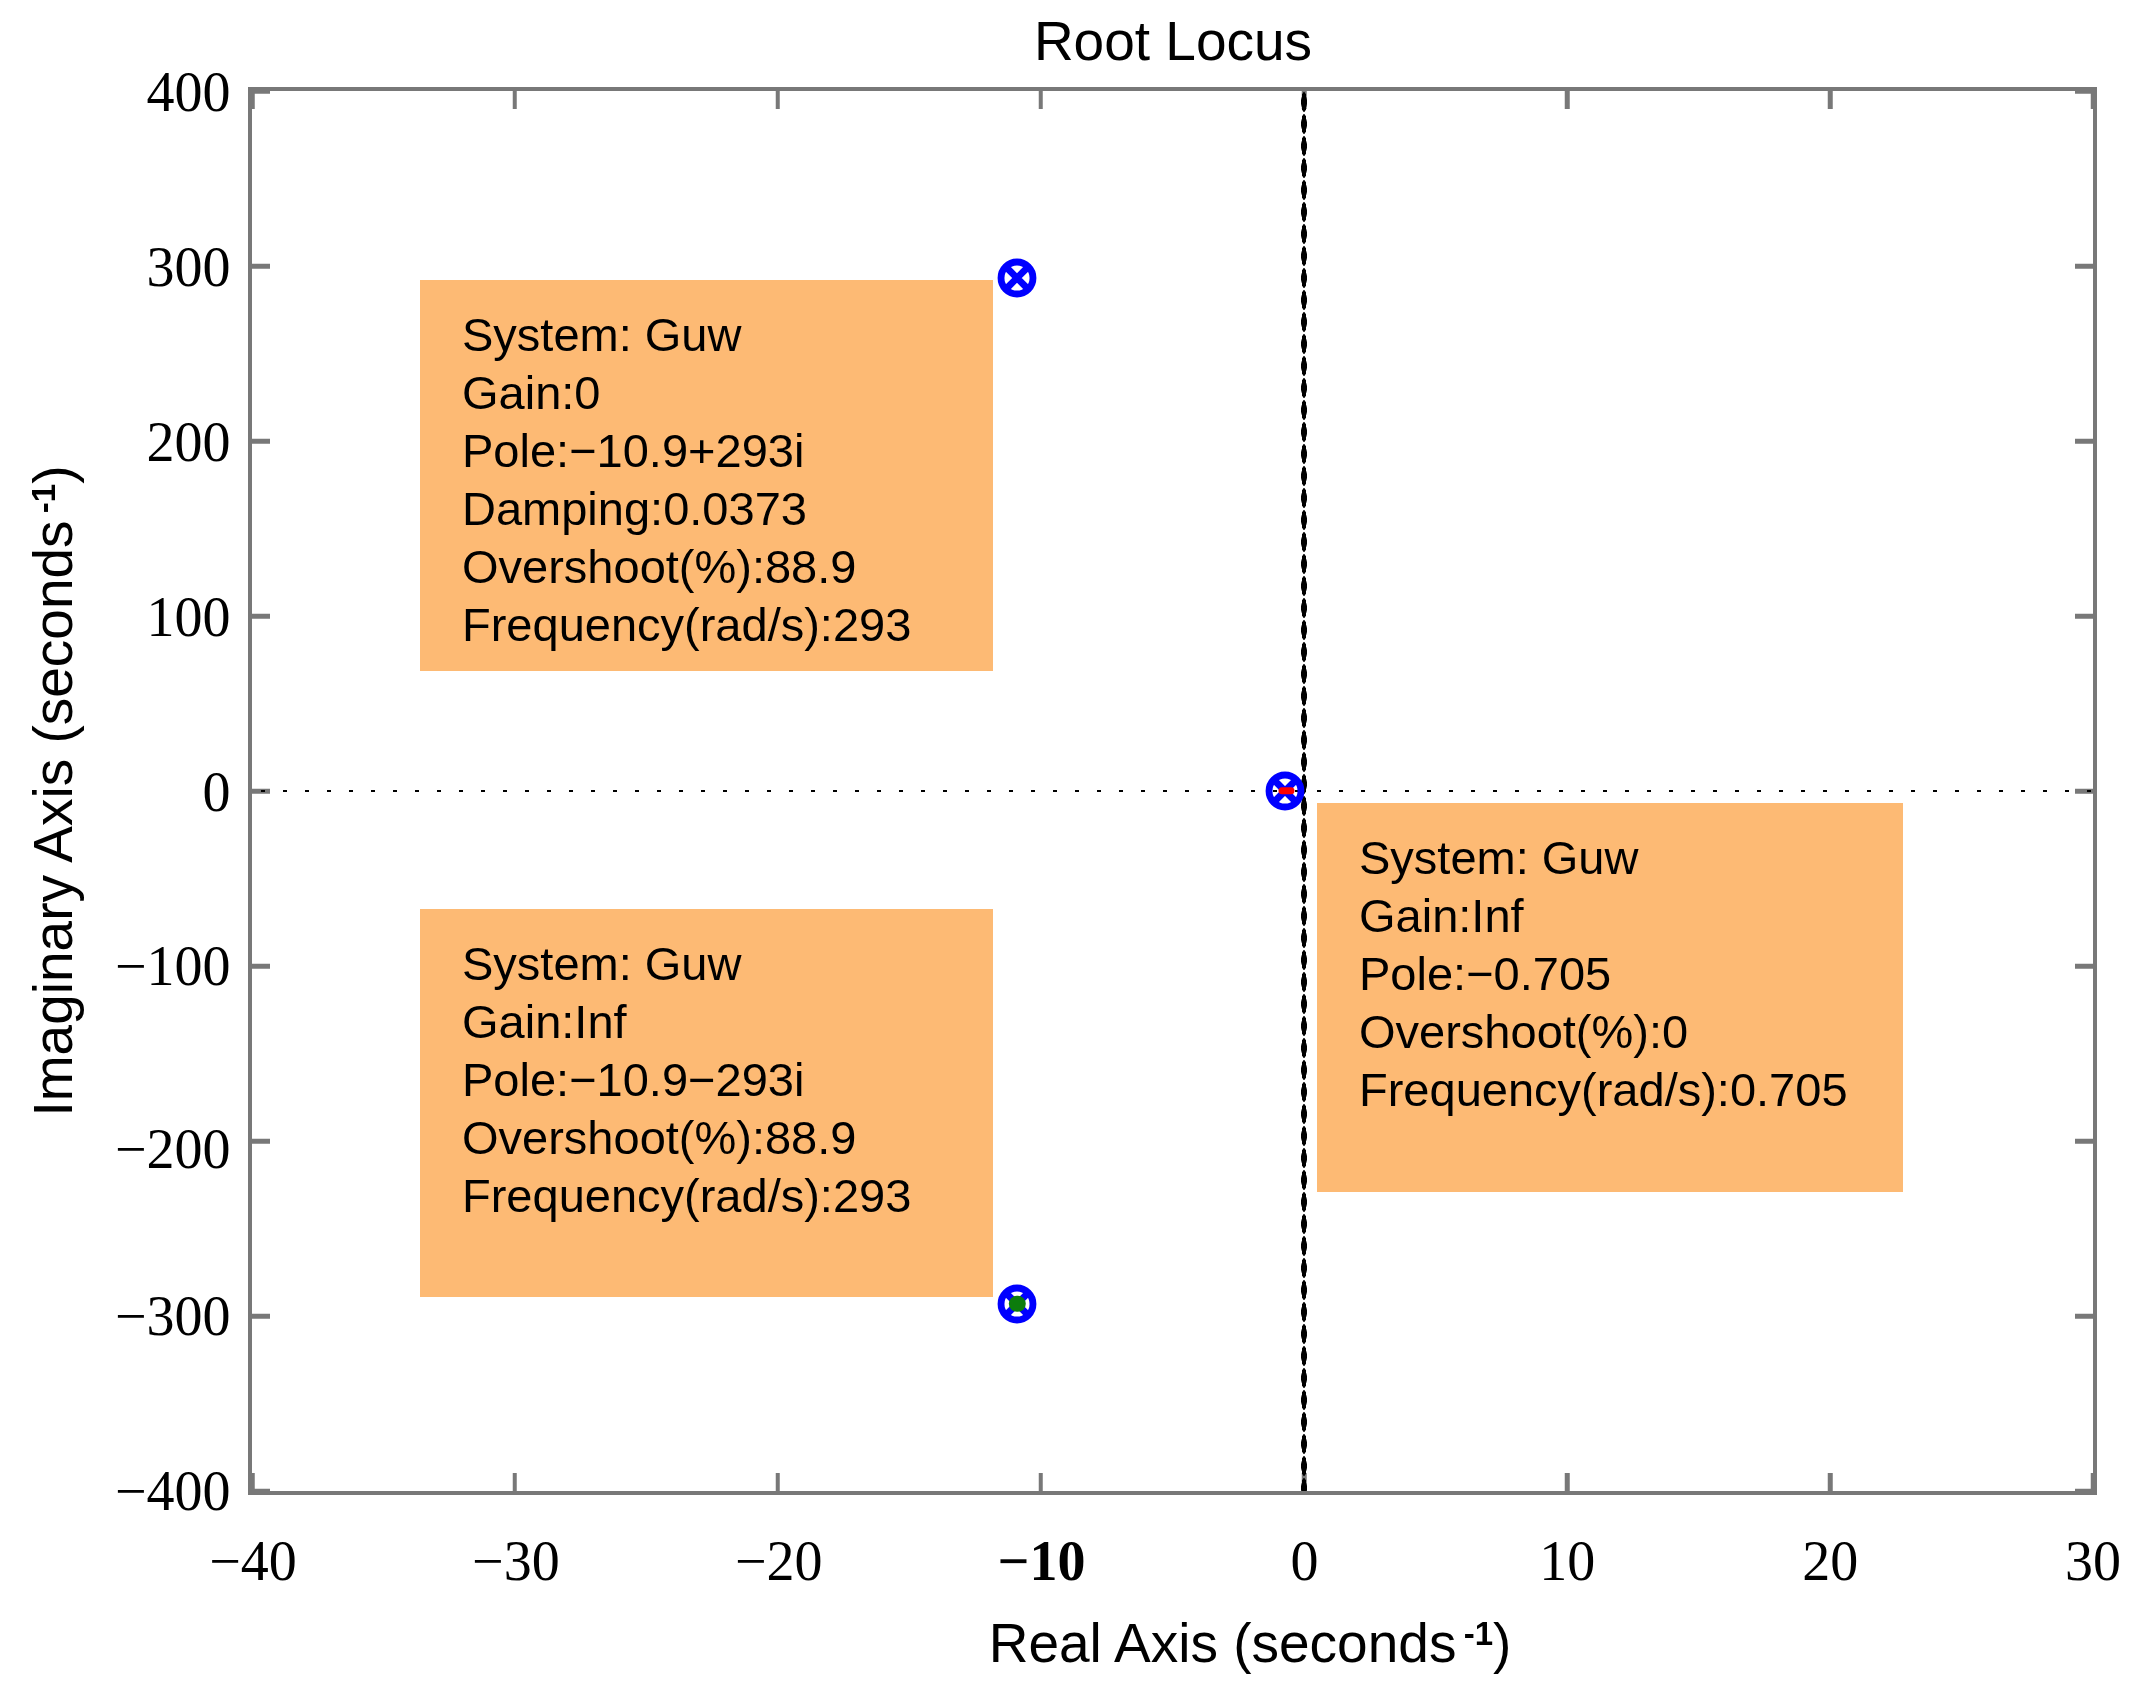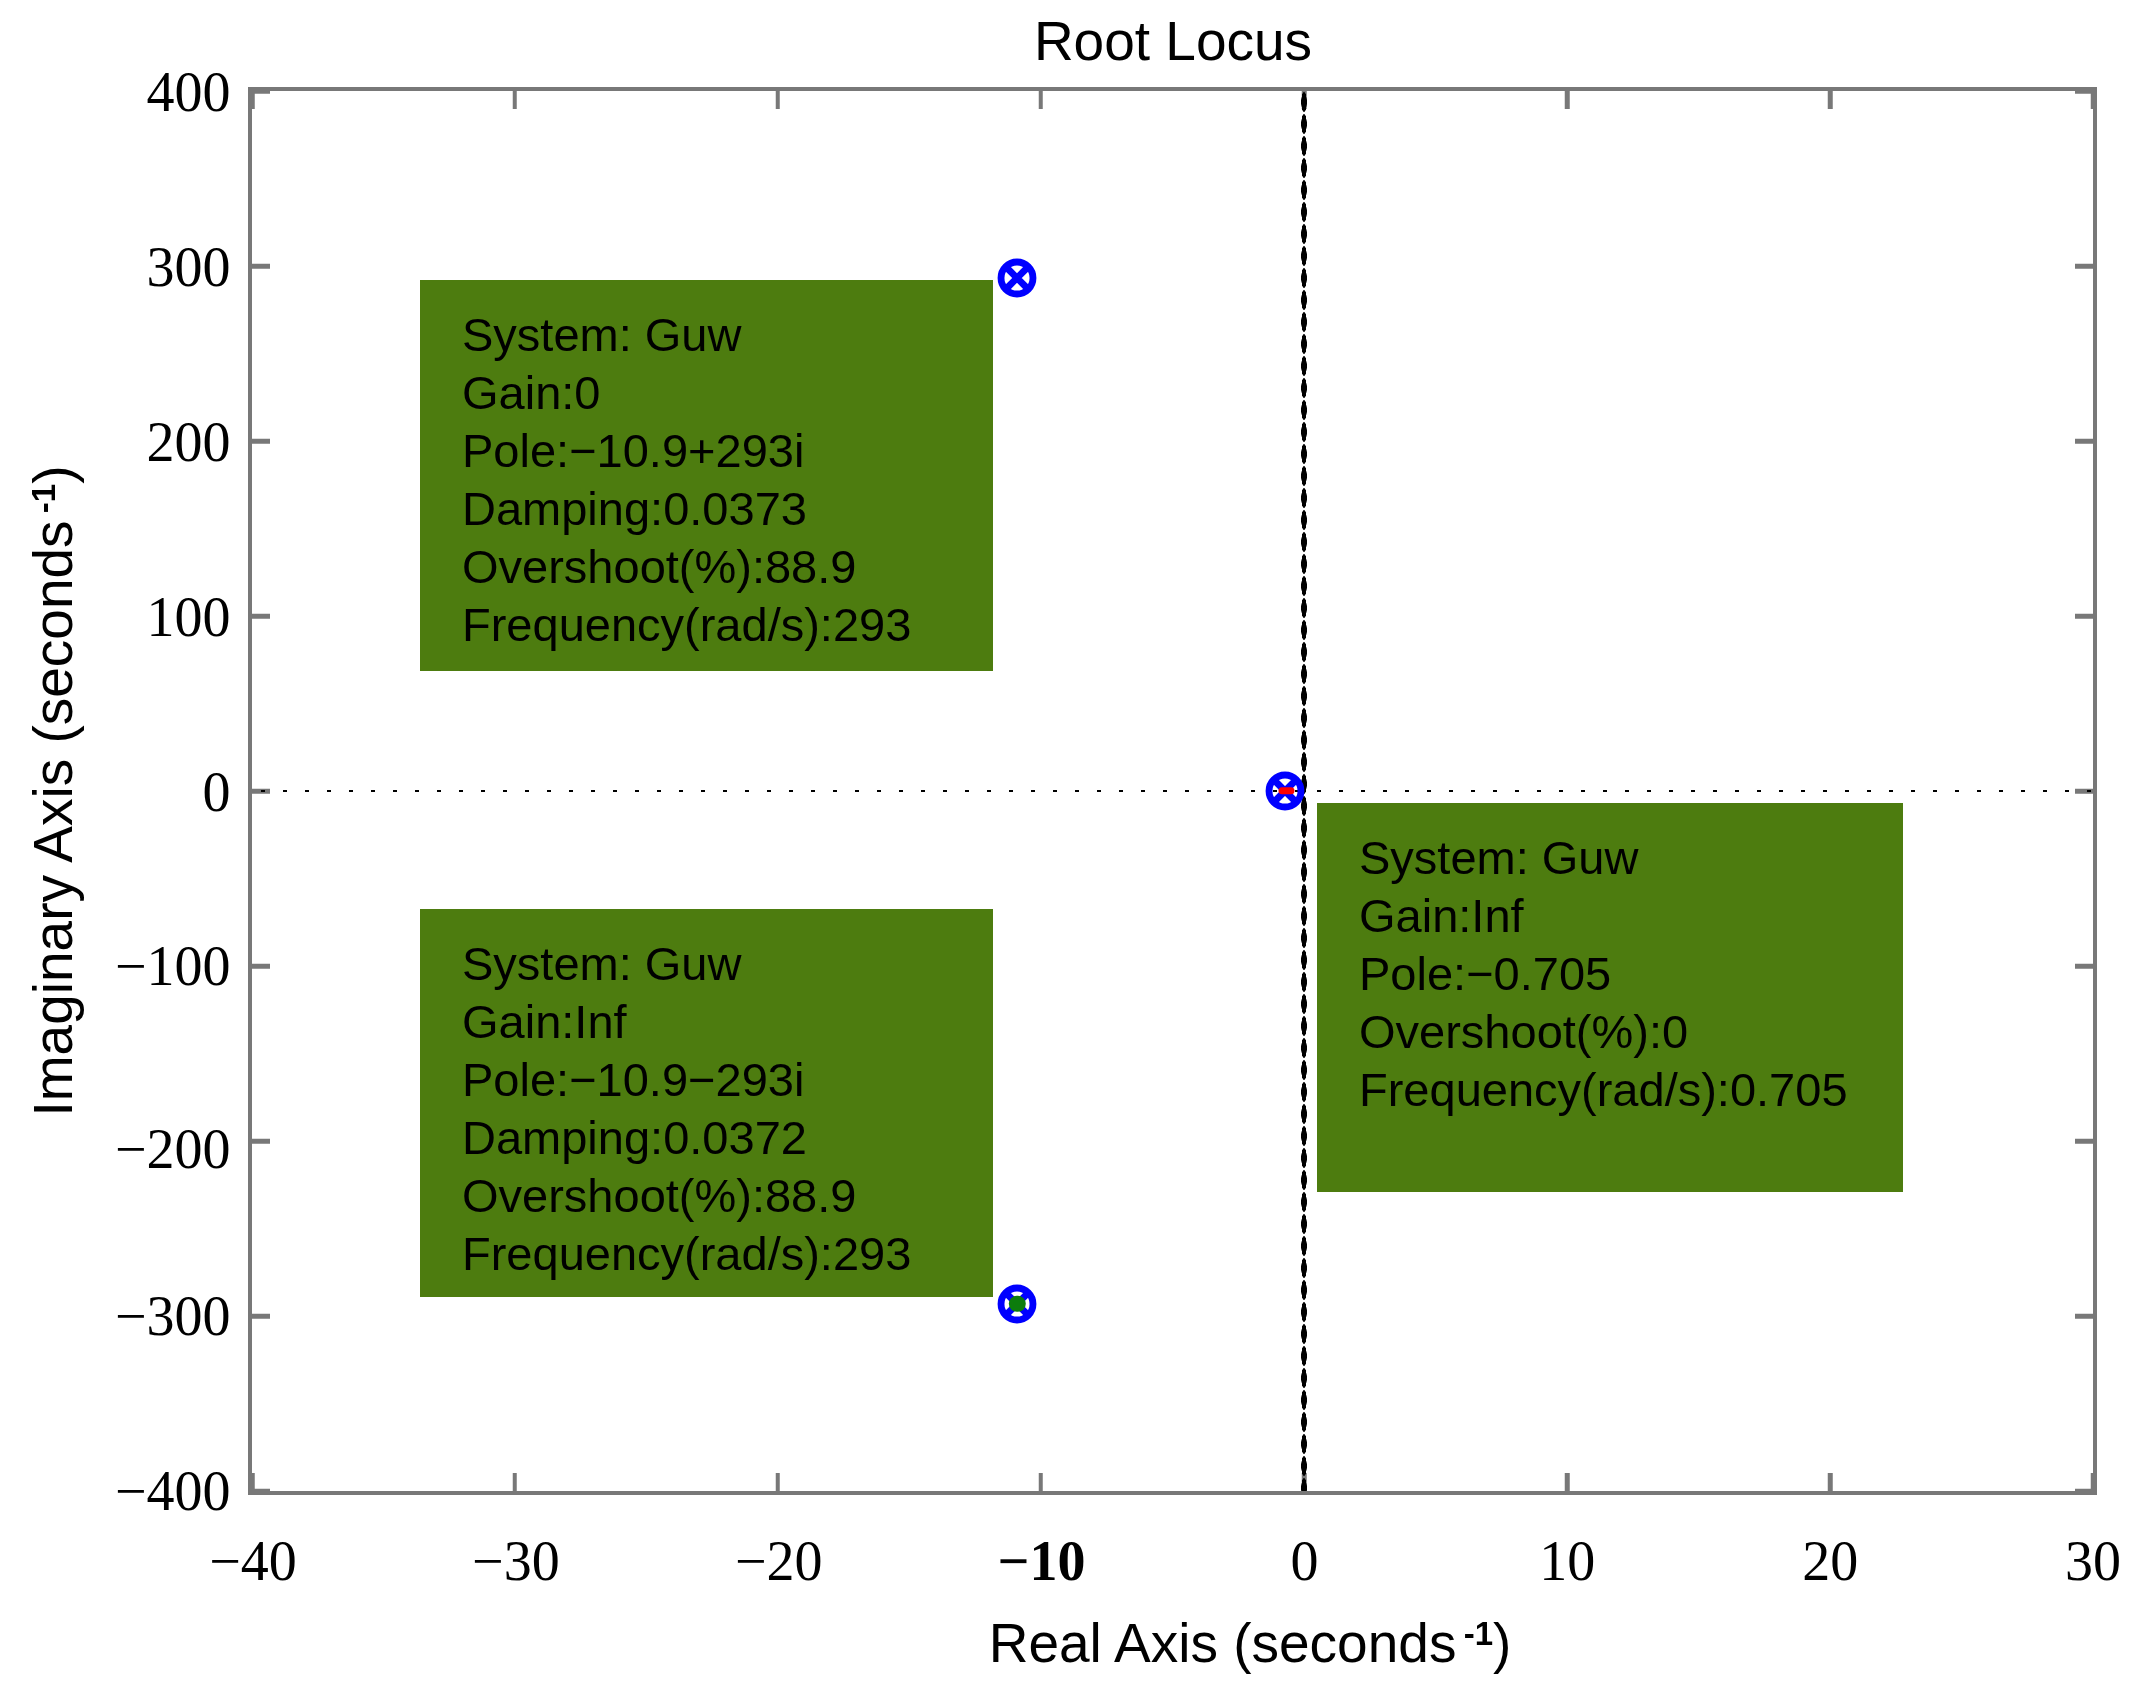--- a/index.html
+++ b/index.html
@@ -95,21 +95,21 @@
     position: absolute; left: 50%; top: 50%;
     width: 16.4px; height: 16.4px; border-radius: 50%;
     background: #0c7c0c;
     transform: translate(-50%, -50%);
     z-index: 4;
   }
 
   
   .datatip {
     position: absolute;
-    background: #4d7c0f;
+    background: #fdba74;
     box-sizing: border-box;
     padding: 25.5px 9px 0 42px;
     font-size: 47px; line-height: 58px;
     z-index: 2;
     white-space: nowrap;
   }
   #datatip-upper-pole { left: 420px; top: 280px; width: 573px; height: 391px; }
   #datatip-lower-pole { left: 420px; top: 909px; width: 573px; height: 388px; }
   #datatip-zero       { left: 1317px; top: 803px; width: 586px; height: 389px; }
 </style>
@@ -212,21 +212,20 @@
   <div>Pole:−10.9+293i</div>
   <div>Damping:0.0373</div>
   <div>Overshoot(%):88.9</div>
   <div>Frequency(rad/s):293</div>
 </div>
 
 <div id="datatip-lower-pole" class="datatip">
   <div>System: Guw</div>
   <div>Gain:Inf</div>
   <div>Pole:−10.9−293i</div>
-  <div>Damping:0.0372</div>
   <div>Overshoot(%):88.9</div>
   <div>Frequency(rad/s):293</div>
 </div>
 
 <div id="datatip-zero" class="datatip">
   <div>System: Guw</div>
   <div>Gain:Inf</div>
   <div>Pole:−0.705</div>
   <div>Overshoot(%):0</div>
   <div>Frequency(rad/s):0.705</div>

